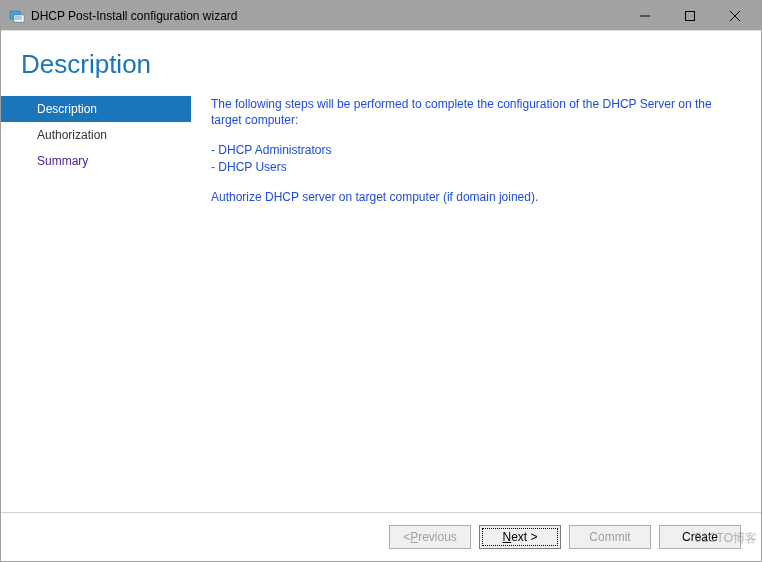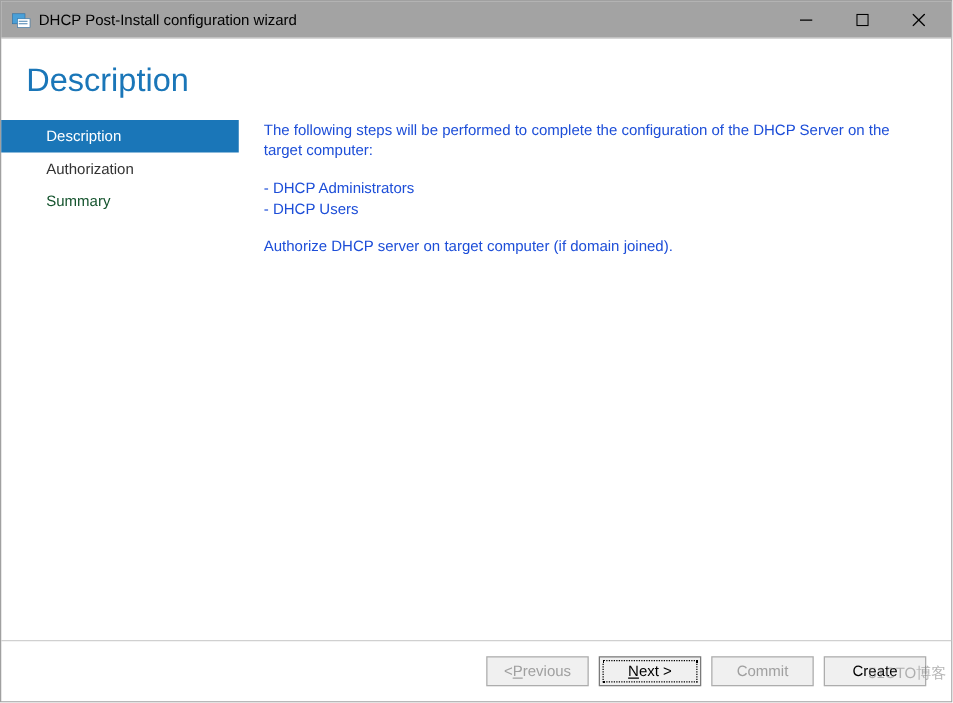--- a/index.html
+++ b/index.html
@@ -81,21 +81,21 @@
       padding: 6px 14px 6px 36px;
       font-size: 12px;
       color: #333;
       cursor: pointer;
     }
     .sidebar-item.active {
       background: #1a76b8;
       color: #ffffff;
     }
     .sidebar-item.disabled {
-      color: #14532d;
+      color: #4c1d95;
       cursor: default;
     }
     .content {
       flex: 1;
       padding: 6px 10px 0 20px;
       font-size: 12px;
       color: #1d4ed8;
       line-height: 1.35;
     }
     .content p {

